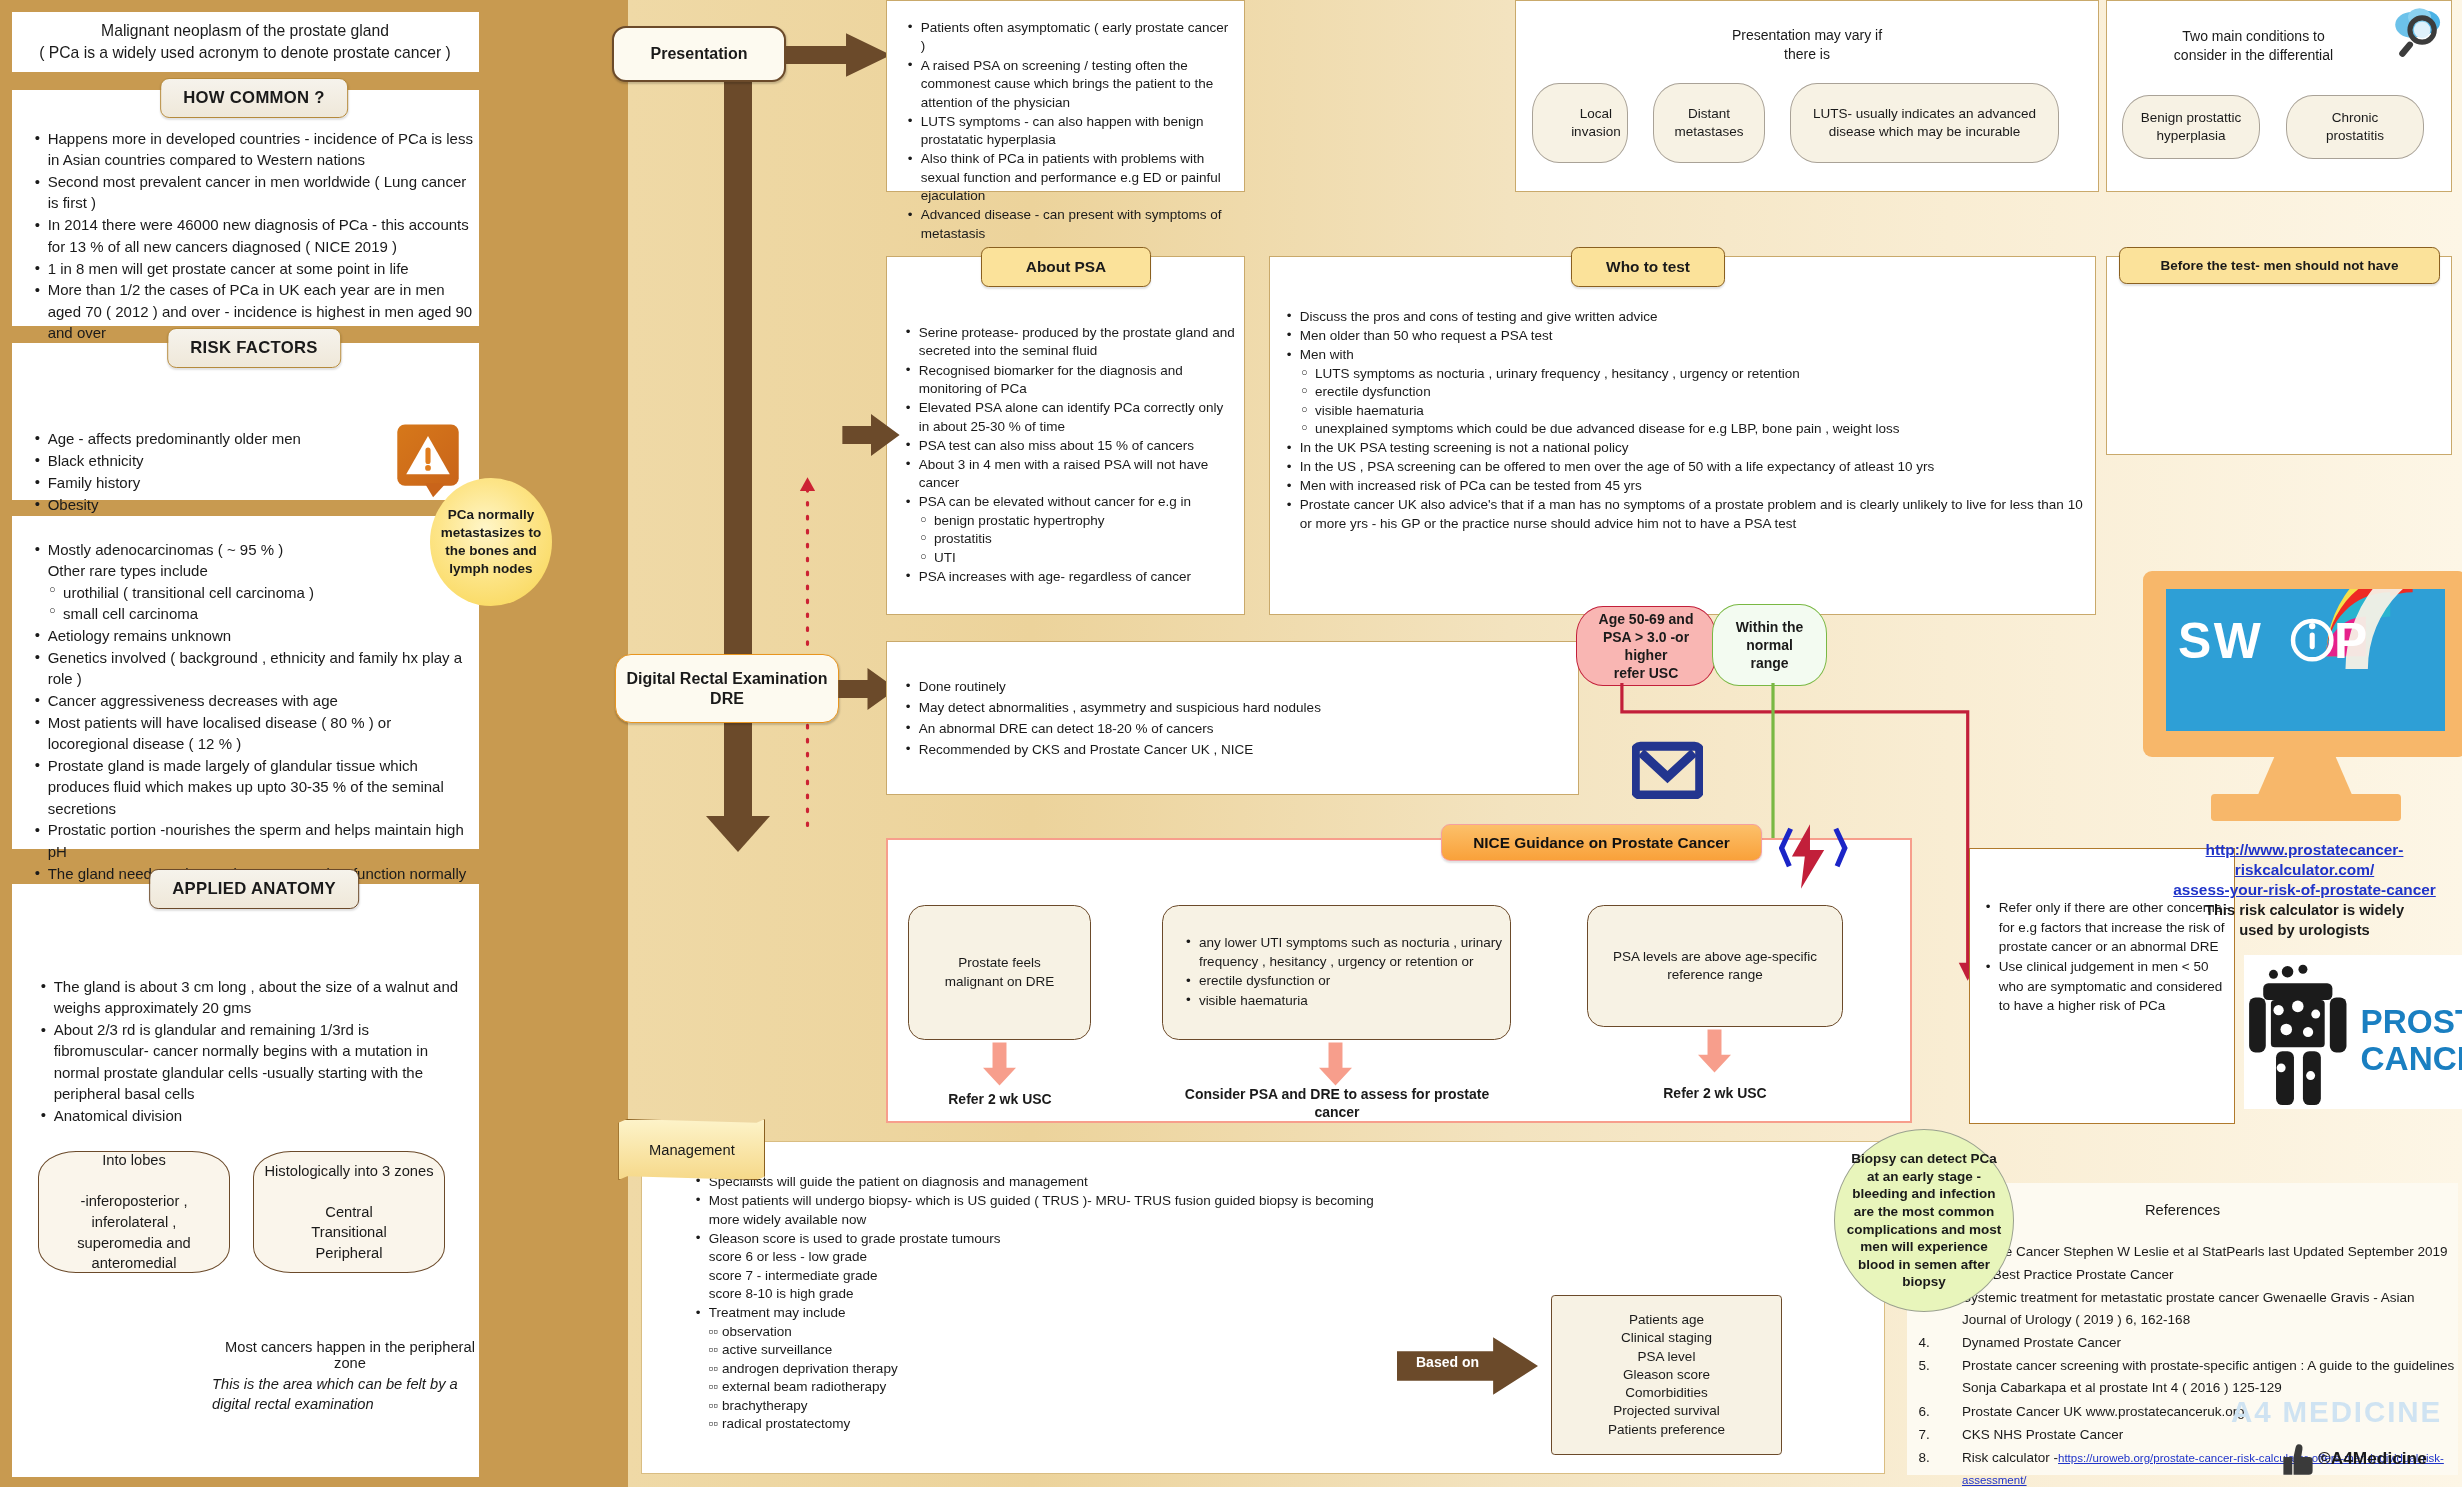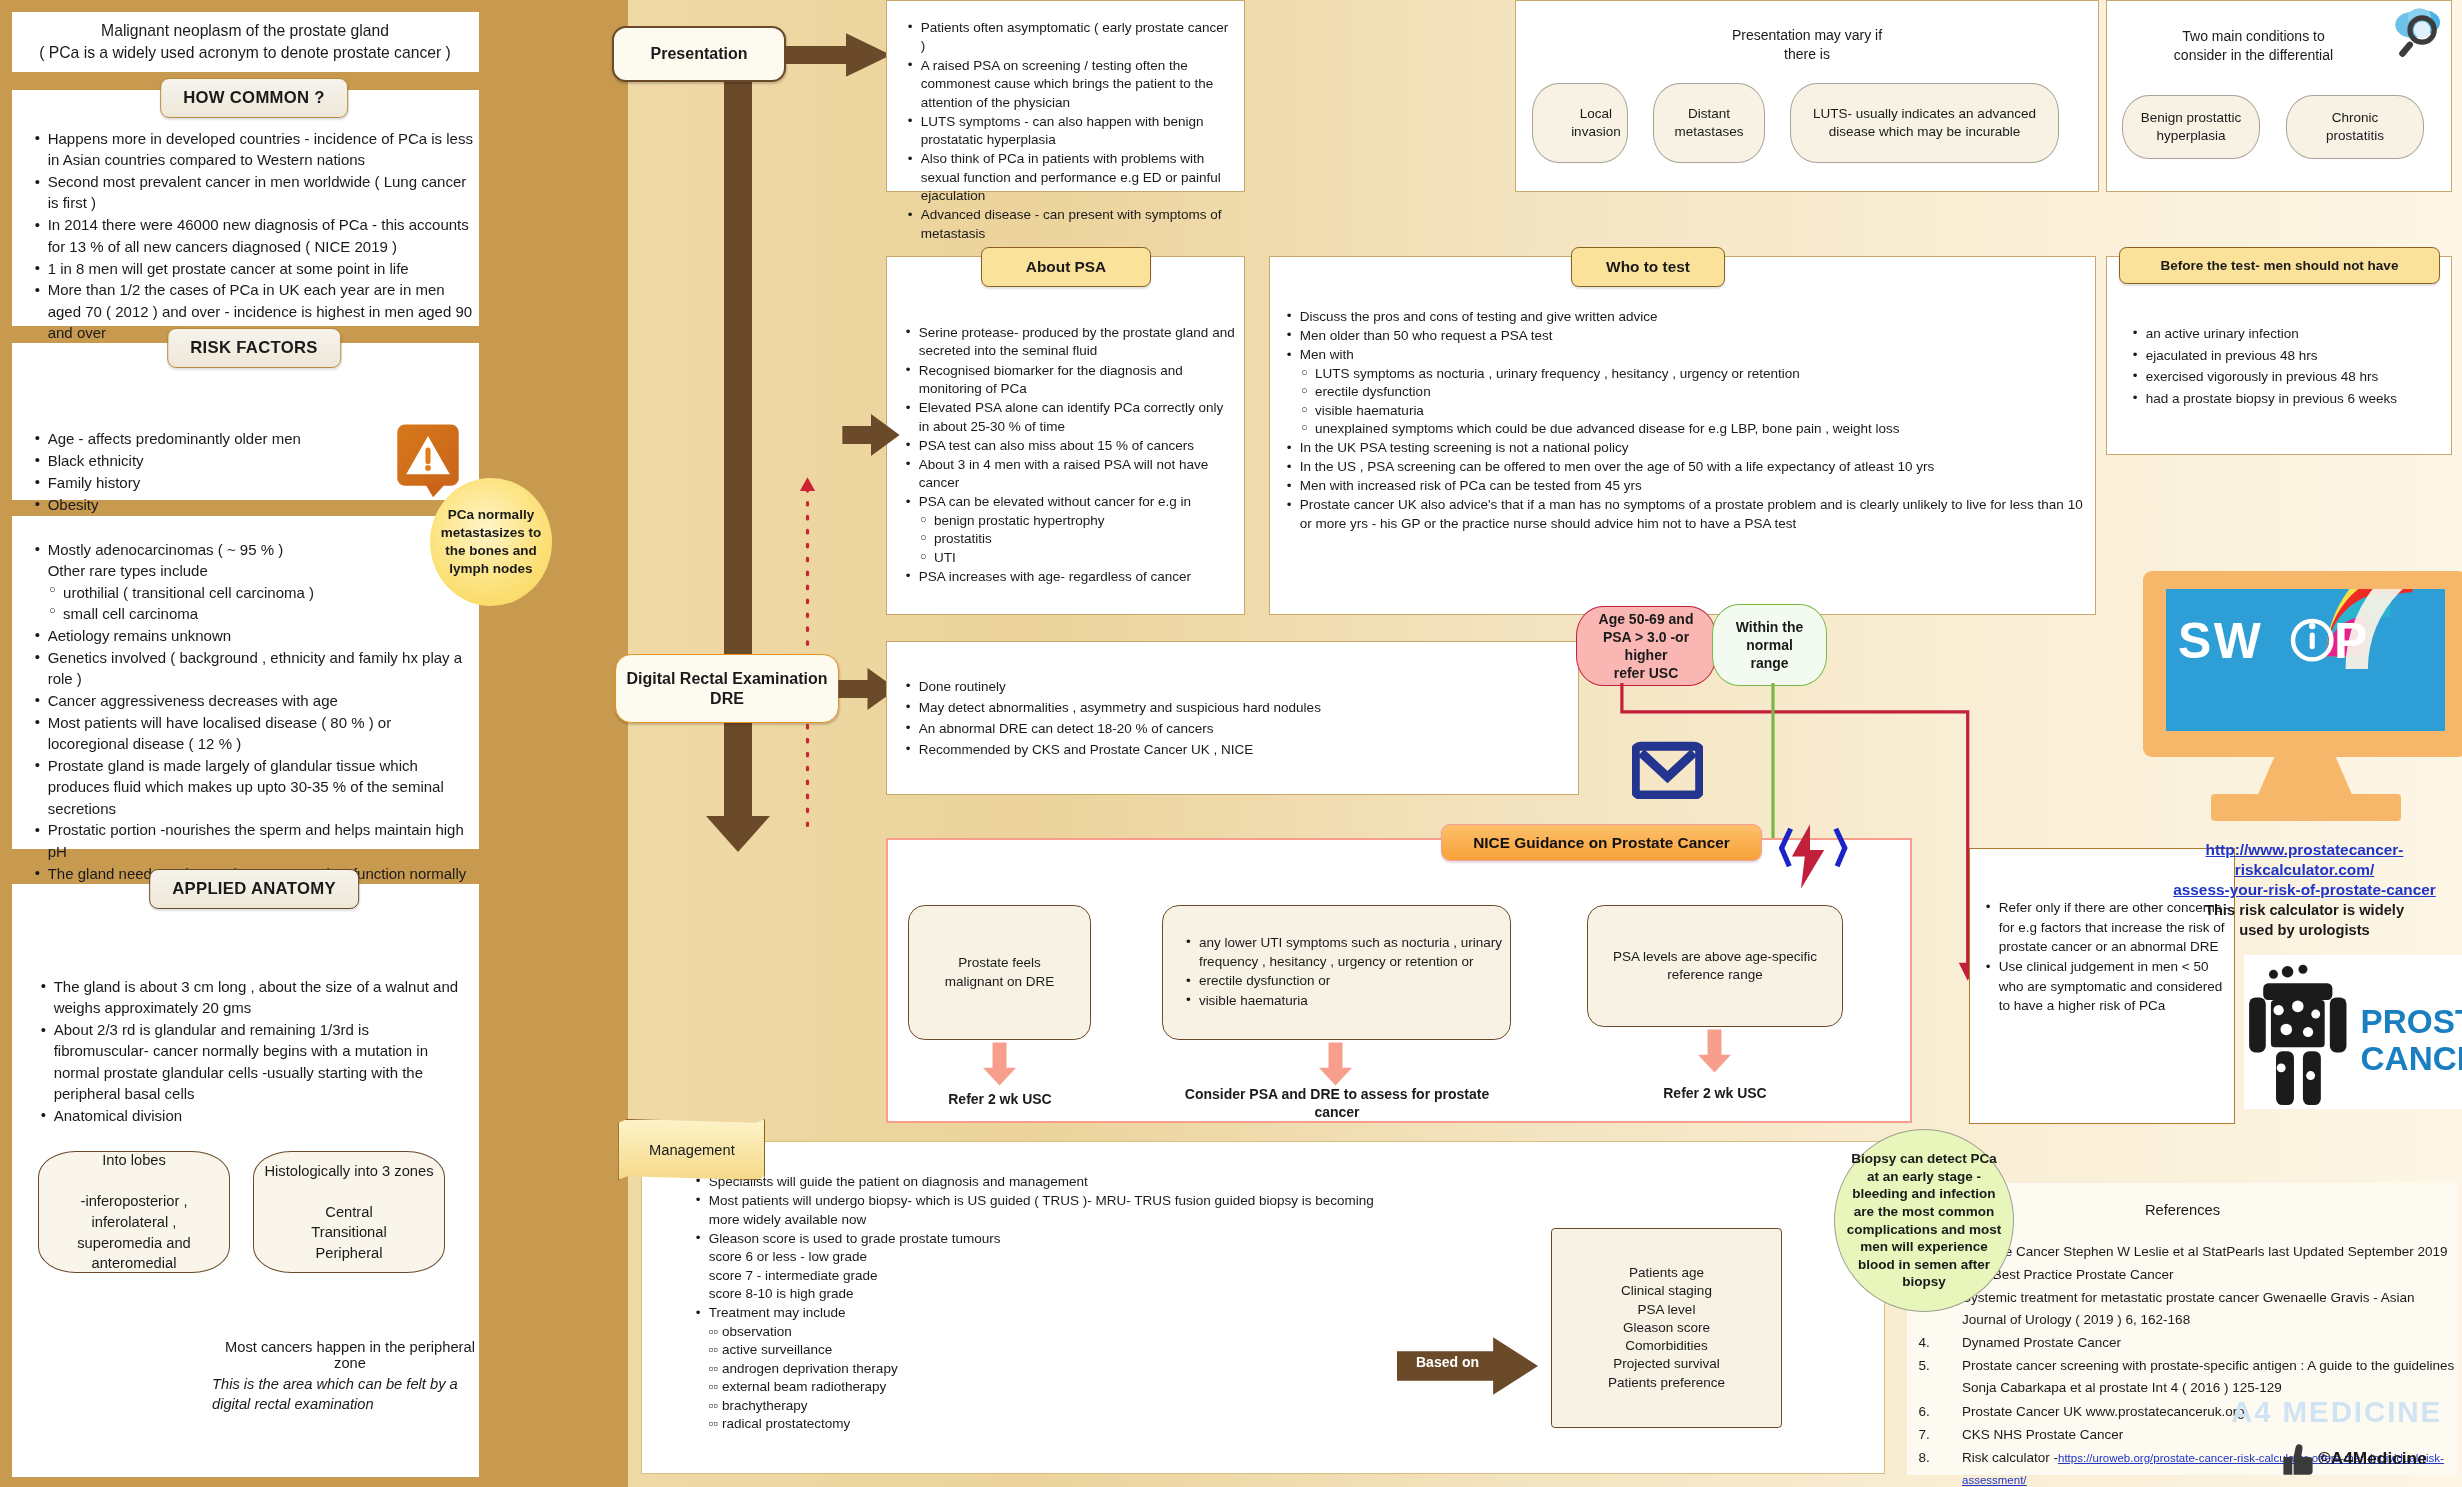--- a/index.html
+++ b/index.html
@@ -335,26 +335,20 @@
         <li>In the US , PSA screening can be offered to men over the age of 50 with a life expectancy of atleast 10 yrs</li>
         <li>Men with increased risk of PCa can be tested from 45 yrs</li>
         <li>Prostate cancer UK also advice's that if a man has no symptoms of a prostate problem and is clearly unlikely to live for less than 10 or more yrs - his GP or the practice nurse should advice him not to have a PSA test</li>
       </ul>
     </div>
 
   <div class="wbox" style="left:1478px;top:256px;width:346px;height:199px;"></div>
   <div class="tab" style="left:1491px;top:247px;width:321px;height:37px;font-size:13.5px;">
     <span>Before the test- men should not have</span>
   </div>
-  <ul class="bl wtext" id="before-test-list" style="position:absolute;left:1501px;top:324px;width:321px;line-height:1.55;">
-      <li>an active urinary infection</li>
-      <li>ejaculated in previous 48 hrs</li>
-      <li>exercised vigorously in previous 48 hrs</li>
-      <li>had a prostate biopsy in previous 6 weeks</li>
-    </ul>
 
   <div class="arrow-right-brown" style="left:214px;top:414px;width:58px;height:42px;">
     <svg viewBox="0 0 90 66" width="58" height="42">
       <polygon points="0,19 45,19 45,0 90,33 45,66 45,47 0,47" fill="#6b4a2a"></polygon>
     </svg>
   </div>
 
   <svg style="position:absolute;left:170px;top:475px;width:19px;height:359px;" viewBox="0 0 30 560" width="19" height="359">
     <line x1="15" y1="18" x2="15" y2="560" stroke="#cc2233" stroke-width="5" stroke-dasharray="4,18" stroke-linecap="round"></line>
     <polygon points="15,0 27,22 3,22" fill="#cc2233"></polygon>
@@ -481,21 +475,21 @@
       </ul>
     </div>
 
   <div style="position:absolute;left:769px;top:1337px;width:141px;height:58px;">
     <svg viewBox="0 0 220 90" width="141" height="58">
       <polygon points="0,22 150,22 150,0 220,45 150,90 150,68 0,68" fill="#6b4a2a"></polygon>
     </svg>
   </div>
   <div class="brownarrow-label" style="left:773px;top:1354px;width:93px;">Based on</div>
 
-  <div class="softbox sharp" style="left:923px;top:1228px;width:231px;height:200px;">
+  <div class="softbox sharp" style="left:923px;top:1295px;width:231px;height:160px;">
     <div id="factors-list" style="width:100%;">
         <div style="text-align: center;">Patients age</div>
         <div style="text-align: center;">Clinical staging</div>
         <div style="text-align: center;">PSA level</div>
         <div style="text-align: center;">Gleason score</div>
         <div style="text-align: center;">Comorbidities</div>
         <div style="text-align: center;">Projected survival</div>
         <div style="text-align: center;">Patients preference</div>
       </div>
   </div>

